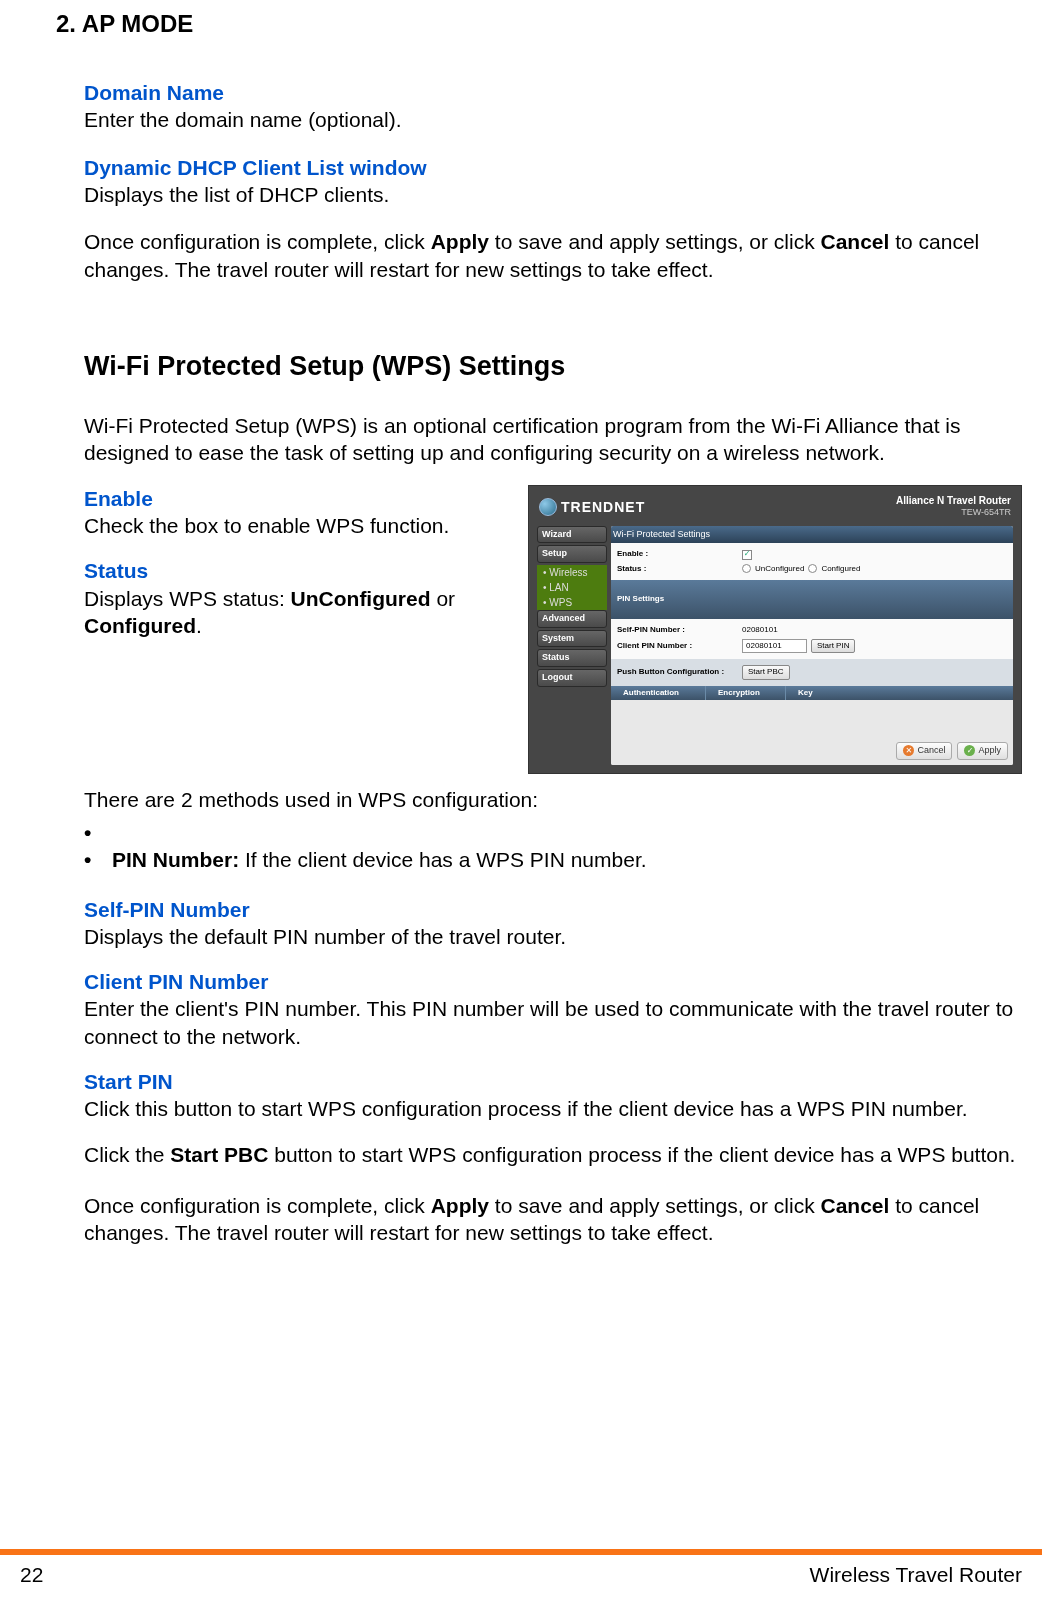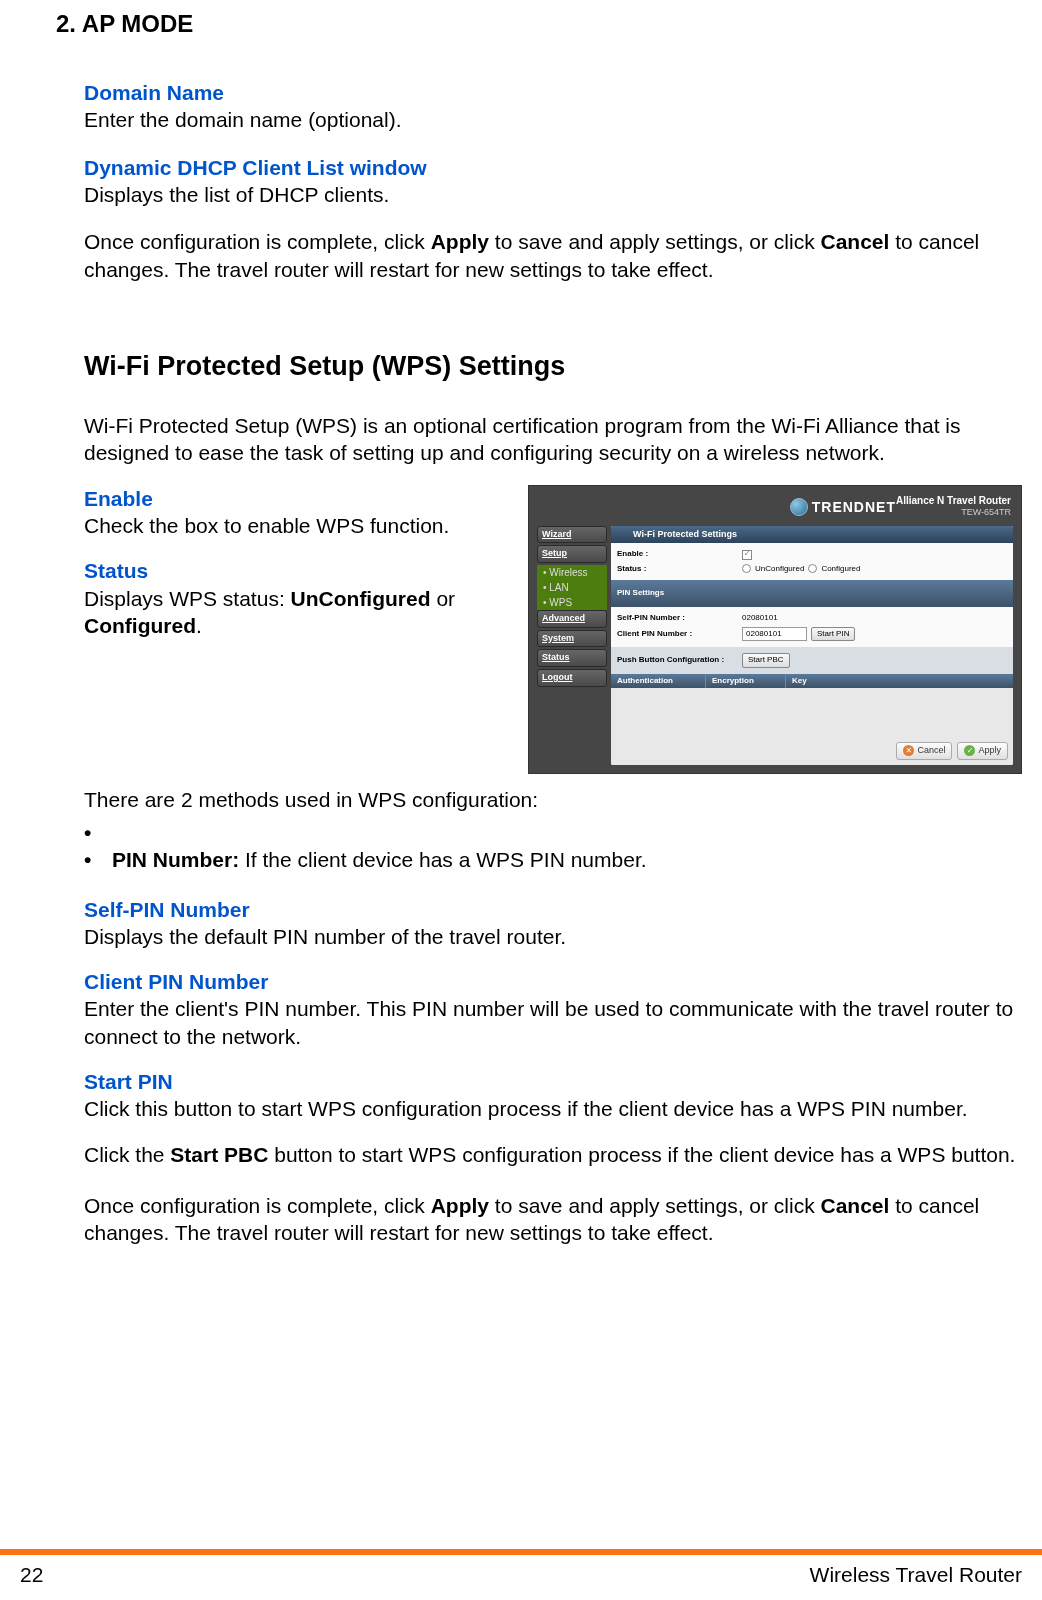--- a/index.html
+++ b/index.html
@@ -60,21 +60,21 @@
     border: 1px solid #333;
     font-size: 9px;
     color: #fff;
     position: relative;
     display:flex;
     flex-direction:column;
   }
   .ss-header {
     display:flex;
     align-items:center;
-    justify-content:flex-end;
+    justify-content:space-between;
     padding:6px 10px 0 10px;
     height:36px;
   }
   .ss-logo {
     display:flex;
     align-items:center;
     gap:4px;
     font-size:14px;
     font-weight:bold;
     letter-spacing:1px;
@@ -109,43 +109,42 @@
   }
   .ss-nav-btn {
     background: linear-gradient(#666,#4a4a4a);
     border:1px solid #2a2a2a;
     border-radius:3px;
     padding:2px 4px;
     font-size:9px;
     color:#fff;
     margin-bottom:2px;
     font-weight:bold;
-    text-decoration:underline;
   }
   .ss-nav-sub {
     padding:1px 6px;
     font-size:10px;
     color:#ddd;
     background:#4d7c0f;
   }
   .ss-main {
     flex:1;
     background:#e8e8e8;
     color:#000;
     display:flex;
     flex-direction:column;
     border-radius:2px;
     overflow:hidden;
   }
   .ss-panel-title {
     background: linear-gradient(#4a6a8a, #2c4258);
     color:#fff;
-    font-weight:bold;
+    font-weight:normal;
     font-size:9px;
-    padding:3px 22px;
+    padding:3px 2px;
   }
   .ss-panel-body {
     padding:4px 6px;
     font-size:8px;
     background:#fafafa;
   }
   .ss-row {
     display:flex;
     align-items:center;
     padding:2px 0;
@@ -173,21 +172,21 @@
     color:#2a7;
   }
   .ss-radio {
     width:9px;height:9px;border:1px solid #888;border-radius:50%;background:#fff;display:inline-block;
   }
   .ss-subheader {
     background: linear-gradient(#5a7a9a, #3c5268);
     color:#fff;
     font-weight:bold;
     font-size:8px;
-    padding:8px 6px;
+    padding:14px 6px;
   }
   .ss-input {
     border:1px solid #999;
     background:#fff;
     font-size:8px;
     padding:1px 3px;
     width:65px;
   }
   .ss-btn {
     border:1px solid #888;
@@ -197,21 +196,21 @@
     border-radius:2px;
   }
   .ss-table-head {
     display:flex;
     background: linear-gradient(#5a7a9a, #3c5268);
     color:#fff;
     font-size:8px;
     font-weight:bold;
   }
   .ss-th {
-    padding:2px 6px;
+    padding:2px 12px;
     border-right:1px solid #6b8ba8;
   }
   .ss-footer {
     margin-top:auto;
     padding:5px;
     display:flex;
     justify-content:flex-end;
     gap:5px;
     background:#e8e8e8;
   }

